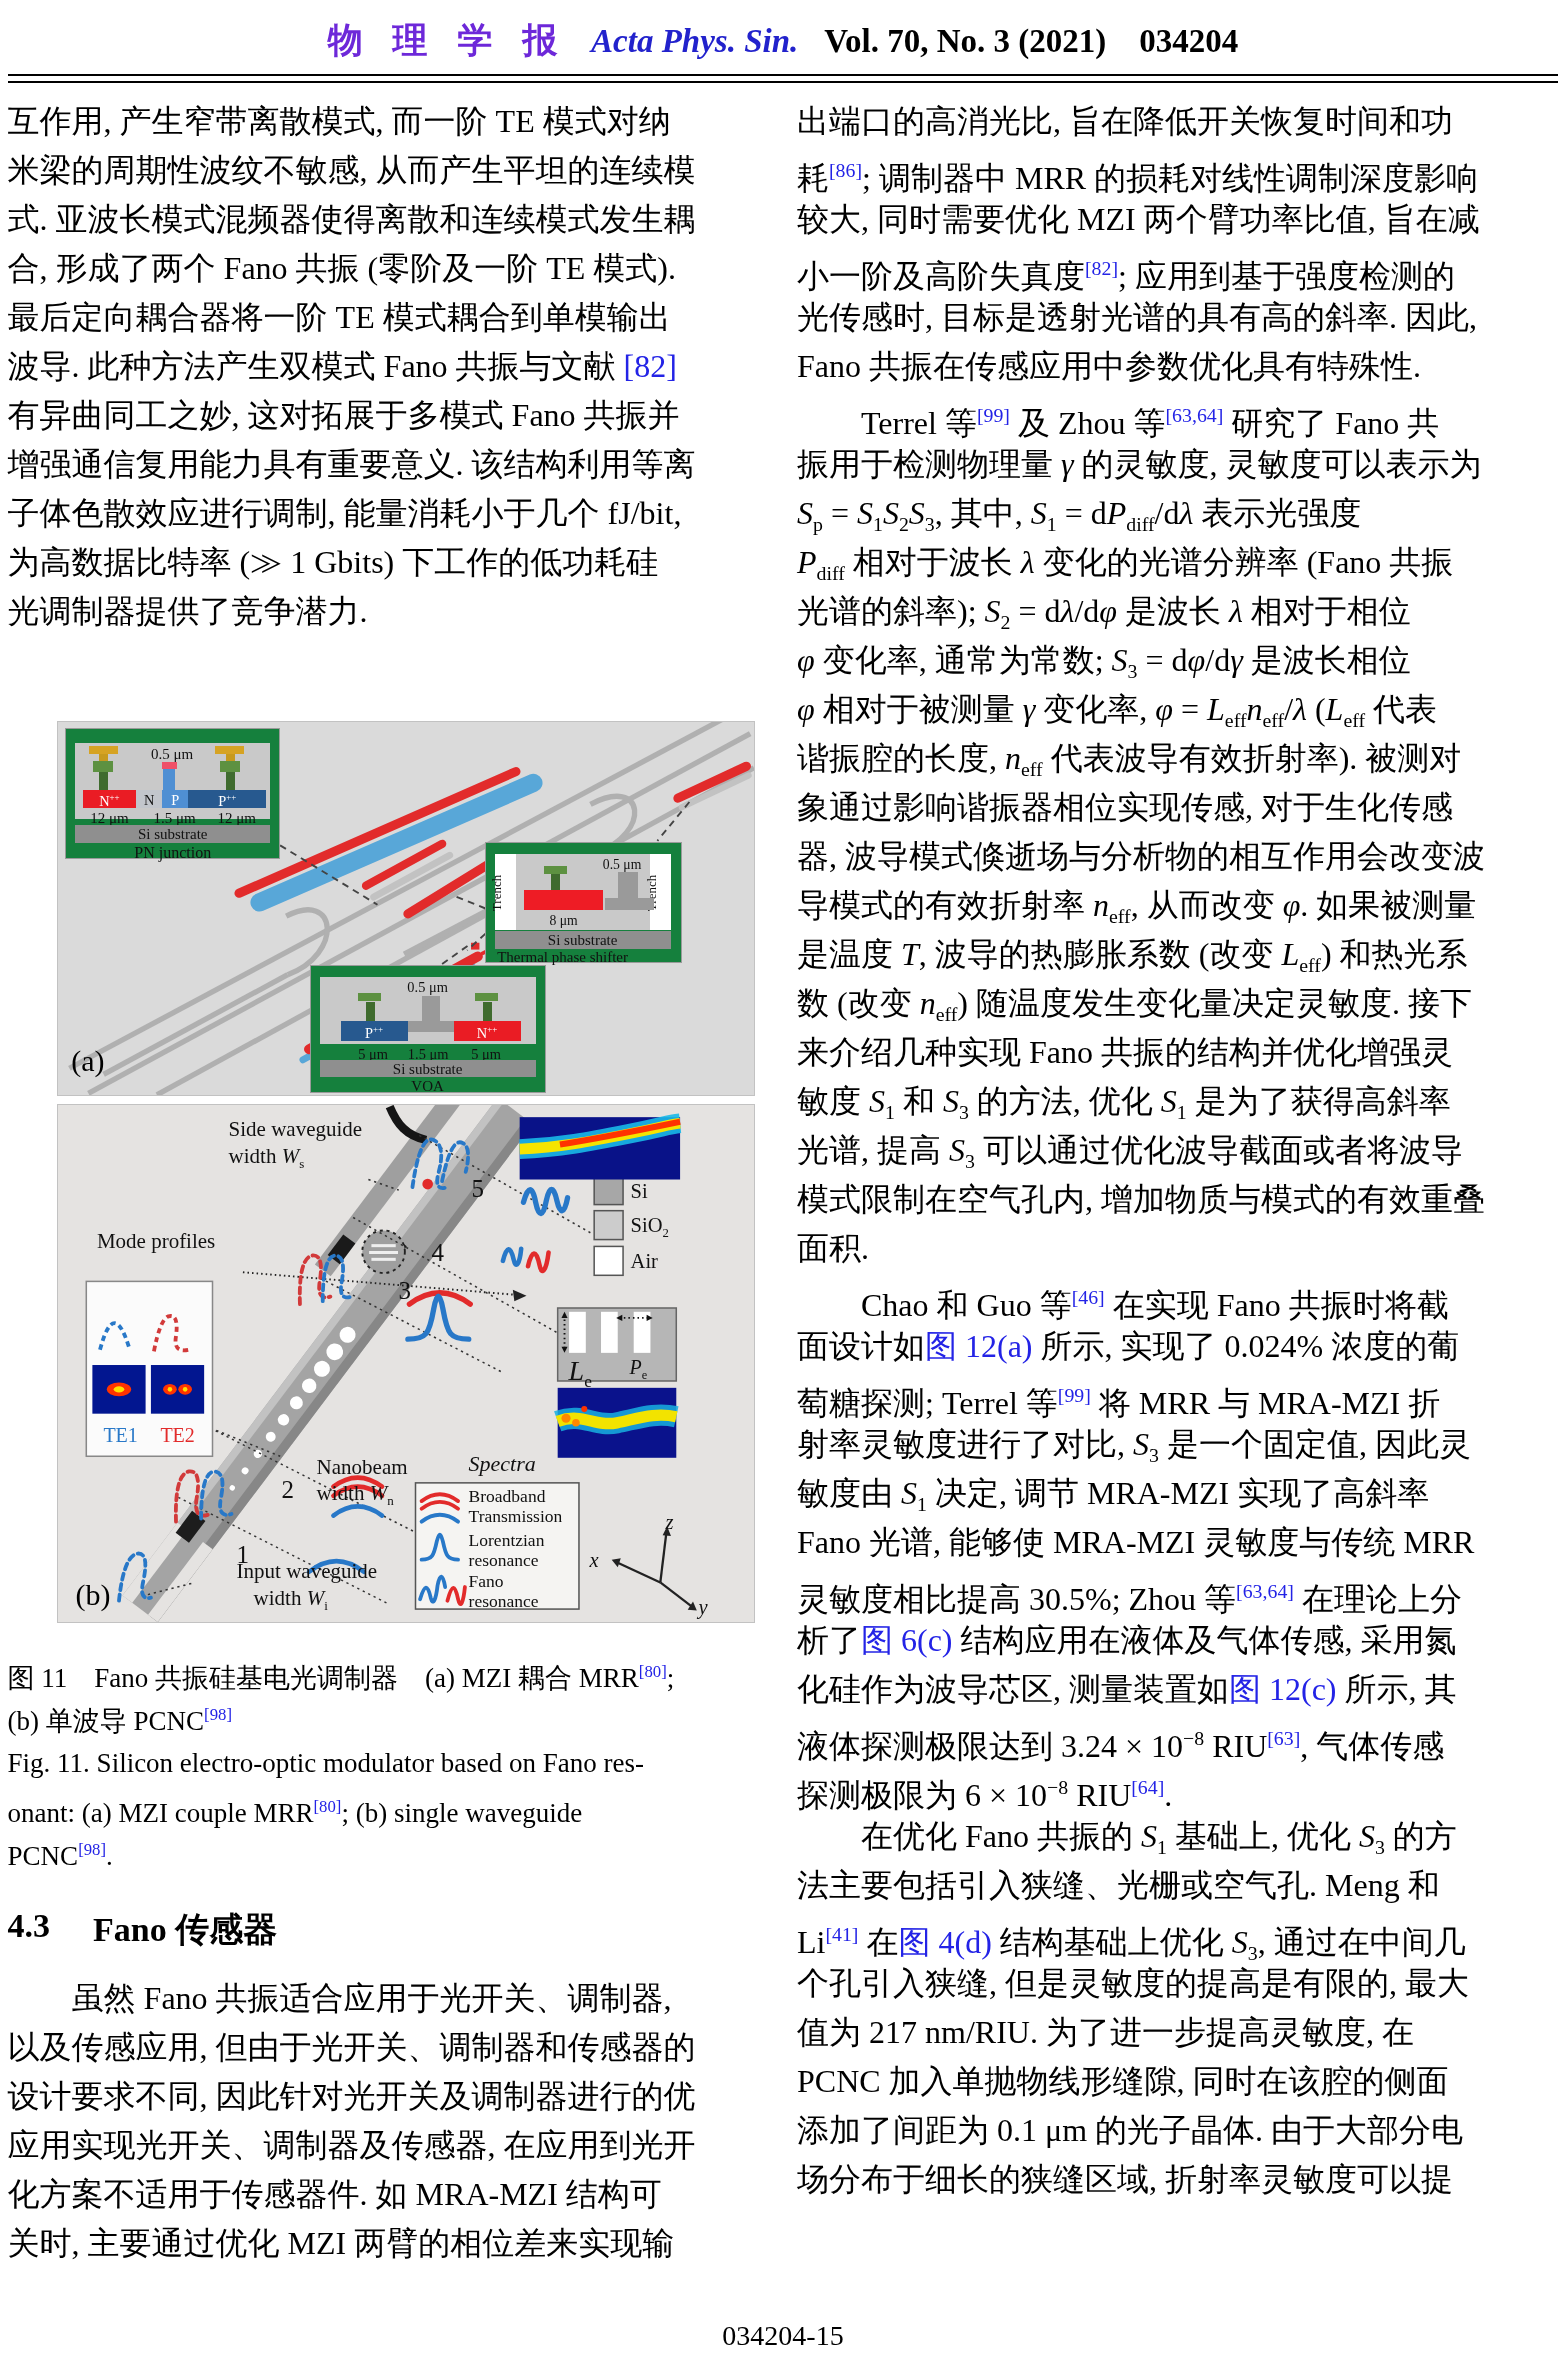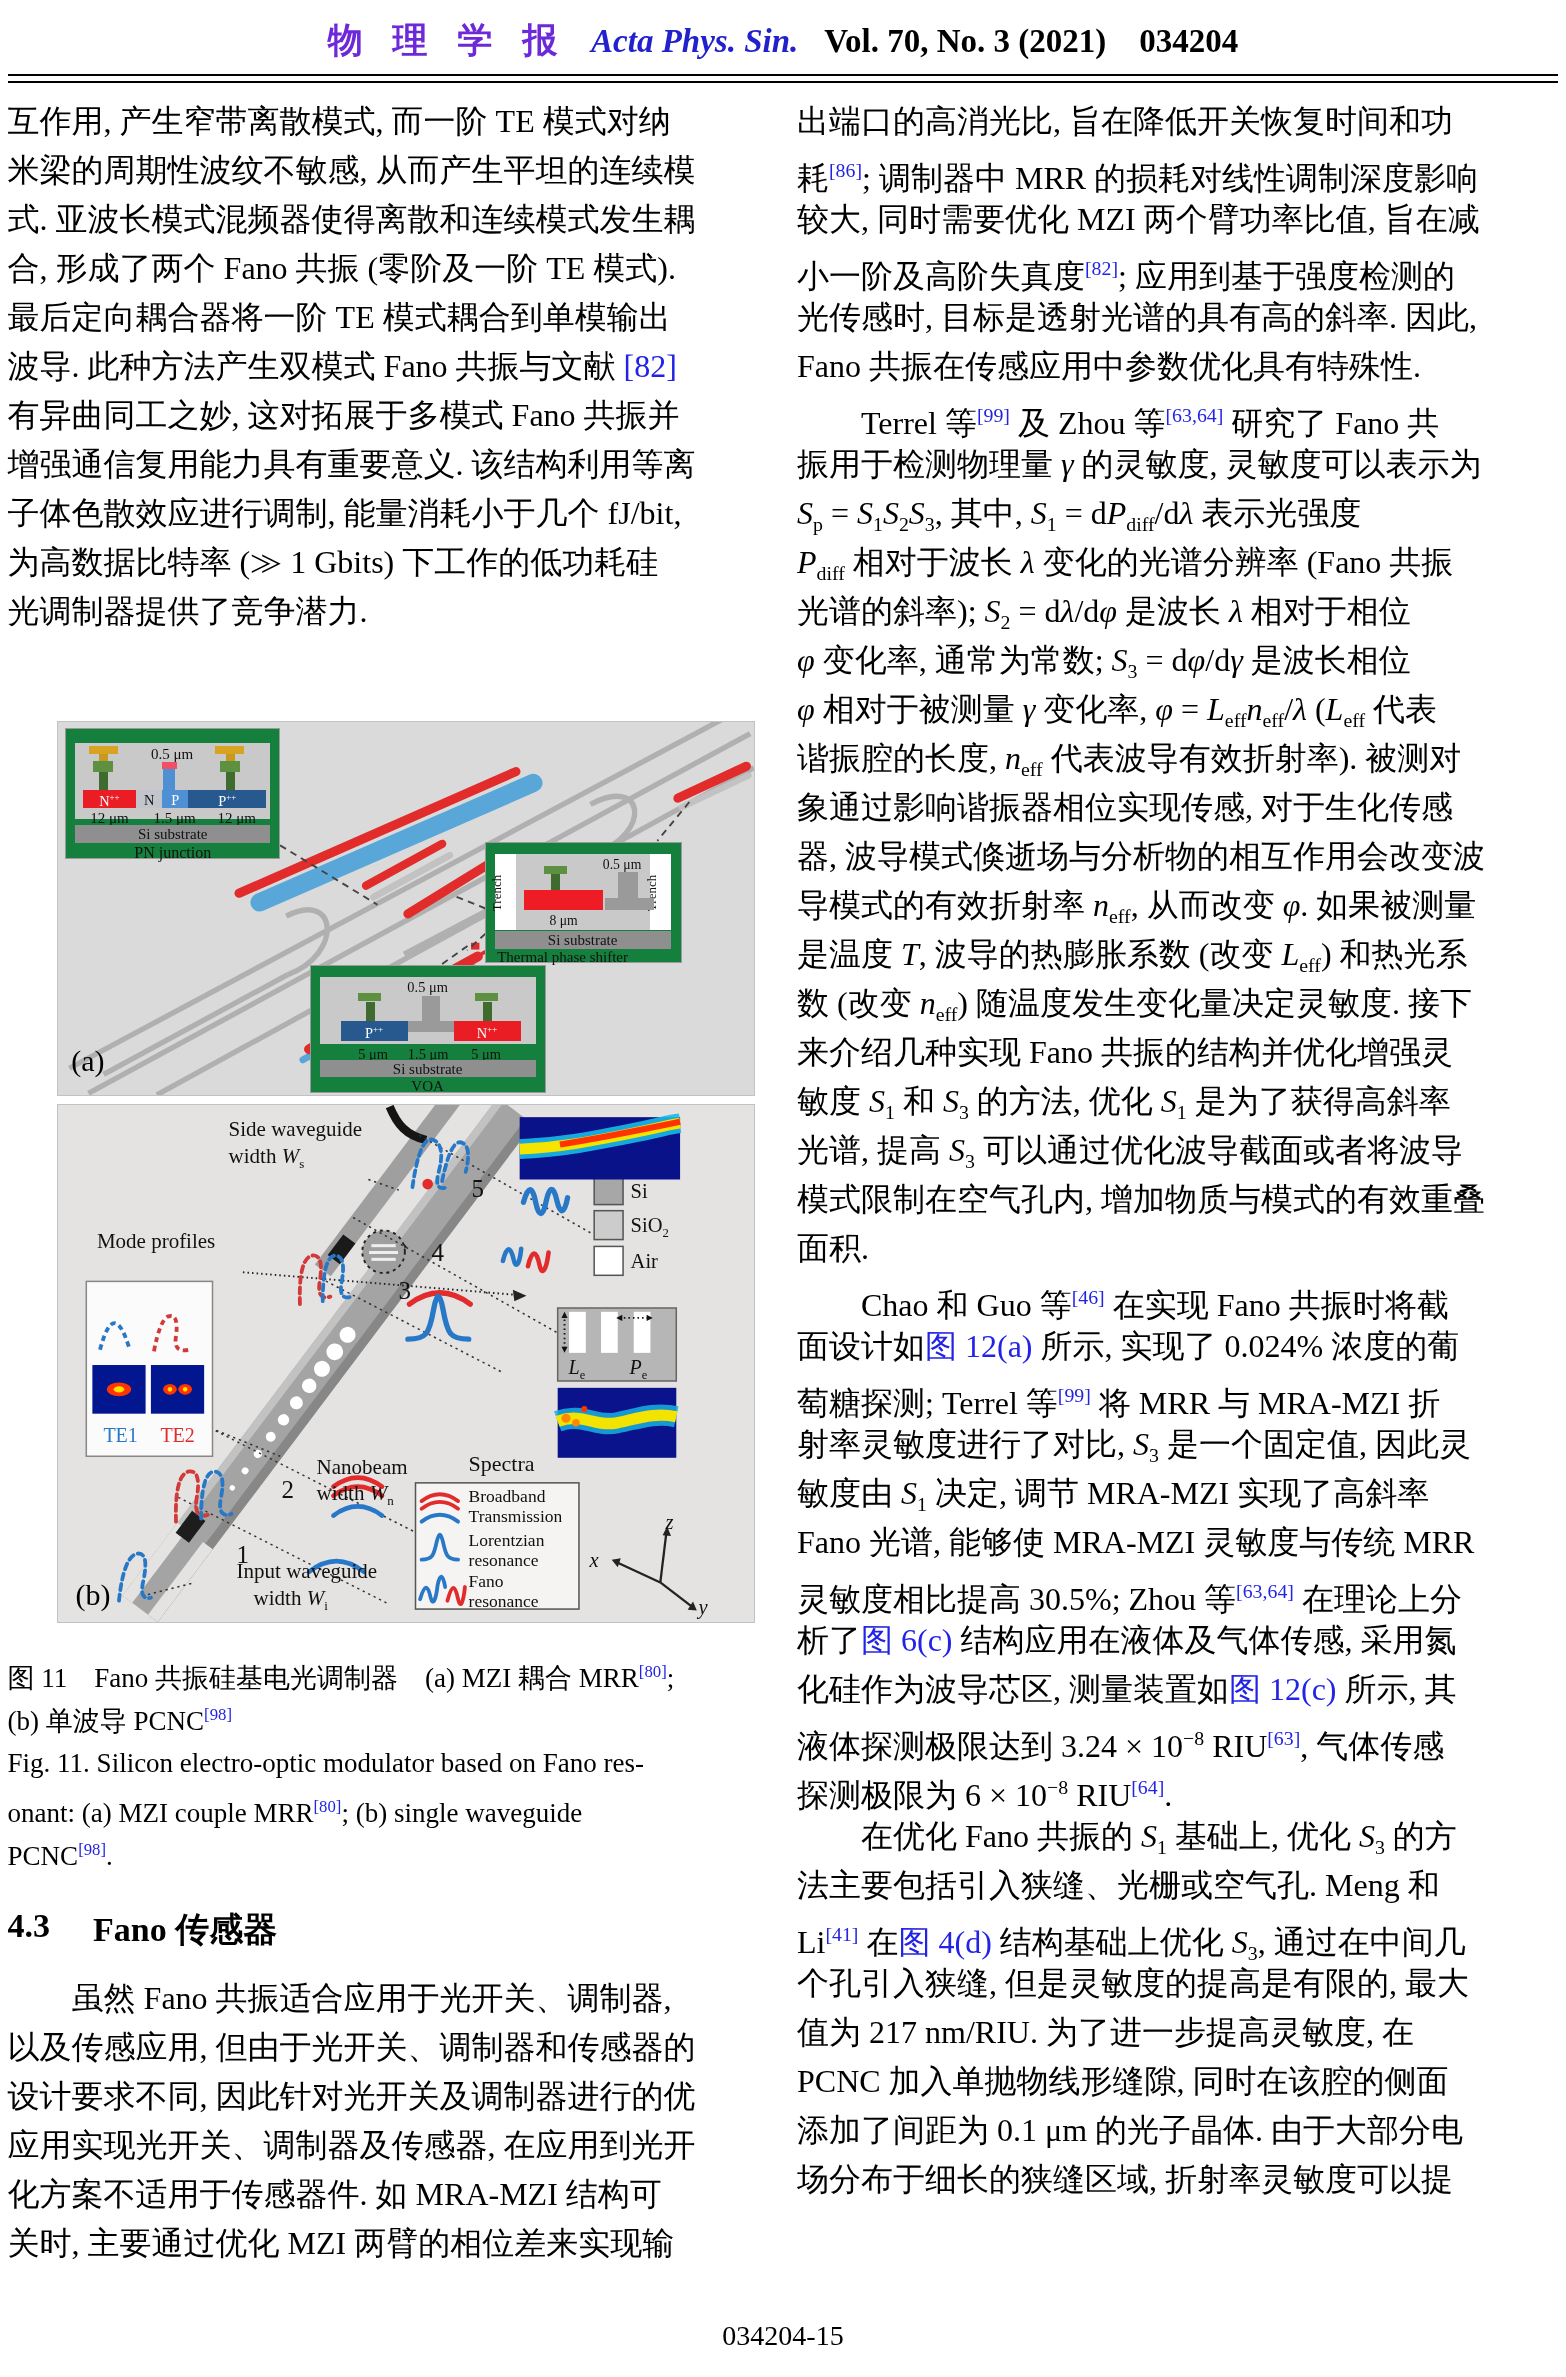--- a/index.html
+++ b/index.html
@@ -328,25 +328,25 @@
       </svg>
 
       <div class="flabel" style="left:171px;top:13.7px;">Side waveguide</div>
       <div class="flabel" style="left:171px;top:40px;">width <i>W</i><sub>s</sub></div>
       <div class="flabel" style="left:30px;top:125px;width:137px;text-align:center;">Mode profiles</div>
       <div class="flabel" style="left:40px;top:319px;width:46px;text-align:center;color:#2878c8;font-size:20px;">TE1</div>
       <div class="flabel" style="left:97px;top:319px;width:46px;text-align:center;color:#e22b2b;font-size:20px;">TE2</div>
       <div class="flabel" style="left:573px;top:75px;font-size:20.5px;">Si</div>
       <div class="flabel" style="left:573px;top:109px;font-size:20.5px;">SiO<sub>2</sub></div>
       <div class="flabel" style="left:573px;top:145px;font-size:20.5px;">Air</div>
-      <div class="flabel" style="left:511px;top:251px;font-size:20px;text-align:center;"><i>L</i><sub>e</sub></div>
+      <div class="flabel" style="left:511px;top:251px;font-size:28px;text-align:center;"><i>L</i><sub>e</sub></div>
       <div class="flabel" style="left:572px;top:251px;font-size:20px;"><i>P</i><sub>e</sub></div>
       <div class="flabel" style="left:259px;top:351px;">Nanobeam</div>
       <div class="flabel" style="left:259px;top:377px;">width <i>W</i><sub>n</sub></div>
-      <div class="flabel" style="left:411px;top:347px;font-size:22px;">Spectra</div>
+      <div class="flabel" style="left:411px;top:347px;font-size:22px;font-style:italic;">Spectra</div>
       <div class="flabel fsmall" style="left:411px;top:382px;">Broadband</div>
       <div class="flabel fsmall" style="left:411px;top:402px;">Transmission</div>
       <div class="flabel fsmall" style="left:411px;top:426px;">Lorentzian</div>
       <div class="flabel fsmall" style="left:411px;top:446px;">resonance</div>
       <div class="flabel fsmall" style="left:411px;top:467px;">Fano</div>
       <div class="flabel fsmall" style="left:411px;top:487px;">resonance</div>
       <div class="flabel" style="left:179px;top:455px;">Input waveguide</div>
       <div class="flabel" style="left:196px;top:482px;">width <i>W</i><sub>i</sub></div>
       <div class="flabel" style="left:608px;top:406px;font-size:20.5px;"><i>z</i></div>
       <div class="flabel" style="left:532px;top:444px;font-size:20.5px;"><i>x</i></div>

